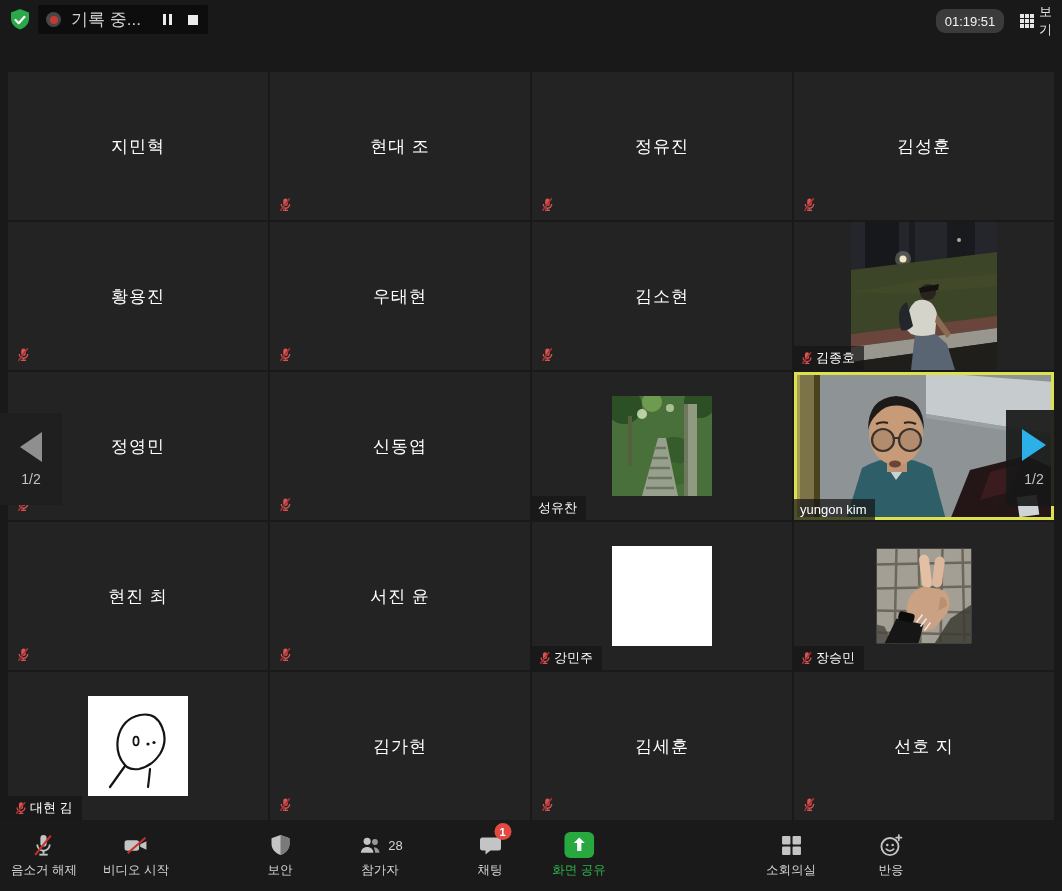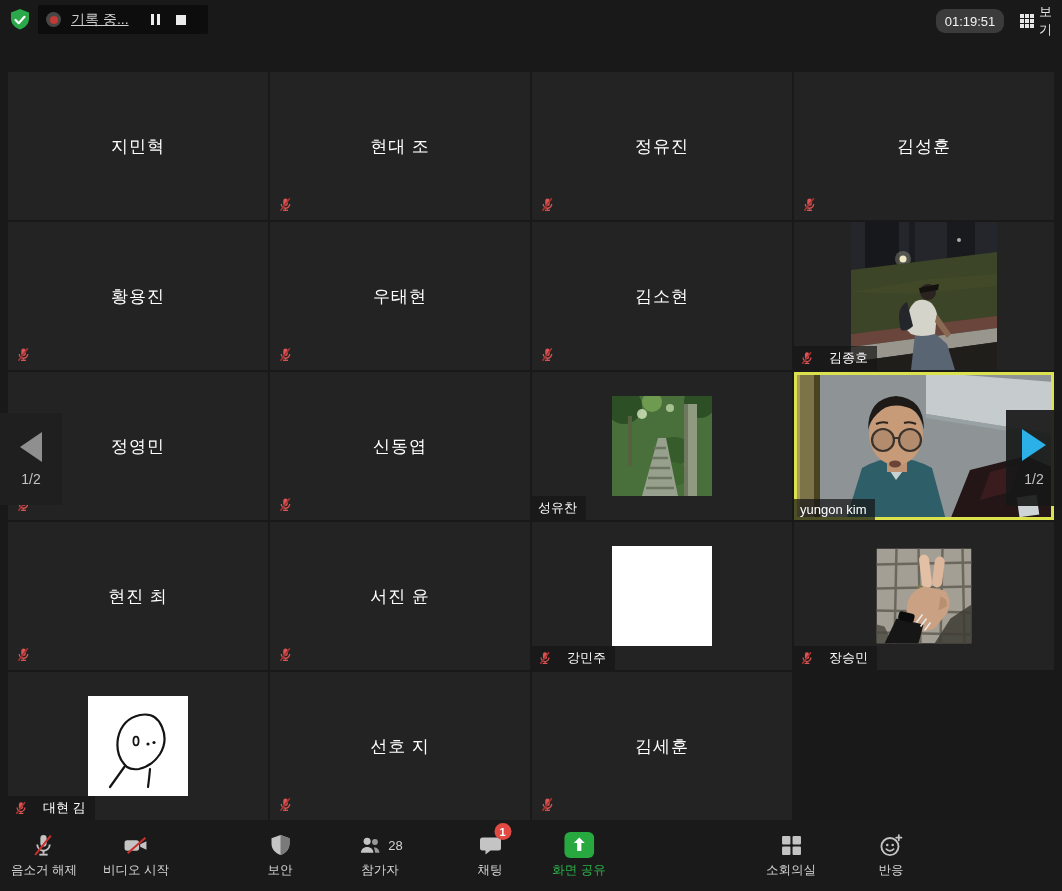--- a/index.html
+++ b/index.html
@@ -8,21 +8,21 @@
   #app { position:relative; width:1062px; height:891px; background:#191919; }
 
   
   .topbar { position:absolute; left:0; top:0; width:1062px; height:42px; }
   .shield-badge { position:absolute; left:8px; top:8px; width:24px; height:24px; }
   .rec-panel { position:absolute; left:38px; top:5px; width:170px; height:29px;
                background:#0d0d0d; border-radius:2px; display:flex; align-items:center; }
   .rec-dot-ring { width:15px; height:15px; border-radius:50%; background:#474747;
                   margin-left:8px; display:flex; align-items:center; justify-content:center; }
   .rec-dot { width:8px; height:8px; border-radius:50%; background:#c13a35; }
-  .rec-text { color:#cfcfcf; font-size:14px; margin-left:10px;text-decoration:underline; }
+  .rec-text { color:#cfcfcf; font-size:17px; margin-left:10px; }
   .rec-pause { margin-left:22px; display:flex; gap:3px; cursor:pointer; }
   .rec-pause i { display:block; width:3px; height:11px; background:#ececec; }
   .rec-stop { margin-left:16px; width:10px; height:10px; background:#ececec; cursor:pointer; }
   .timer-box { position:absolute; left:936px; top:9px; width:68px; height:24px; background:#3b3b3b;
                border-radius:9px; color:#f2f2f2; font-size:13px; display:flex;
                align-items:center; justify-content:center; }
   .view-btn { position:absolute; left:1016px; top:8px; height:26px; display:flex; align-items:center;
               gap:5px; color:#e5e5e5; font-size:13px; cursor:pointer; padding:0 4px; }
   .grid-icon { display:grid; grid-template-columns:repeat(3,4px); grid-template-rows:repeat(3,4px);
                gap:1px; }
@@ -30,21 +30,21 @@
 
   
   .grid { position:absolute; left:8px; top:72px; width:1046px; height:748px;
           display:grid; grid-template-columns:repeat(4,260px); grid-auto-rows:148px; gap:2px; }
   .tile { position:relative; background:#232323; overflow:hidden; }
   .tile.active { outline:3px solid #dce14e; outline-offset:-3px; z-index:2; }
   .center-name { position:absolute; inset:0; display:flex; align-items:center; justify-content:center;
                  color:#ffffff; font-size:17px; font-weight:500; letter-spacing:1px; }
   .mic-corner { position:absolute; left:8px; bottom:8px; width:15px; height:15px; }
   .name-label { position:absolute; left:0; bottom:0; background:rgba(22,22,22,.72);
-                display:flex; align-items:center; gap:15px; padding:3px 9px 3px 6px;
+                display:flex; align-items:center; gap:2px; padding:3px 9px 3px 6px;
                 color:#fff; font-size:13px; }
   .name-label svg { width:14px; height:14px; flex:0 0 auto; }
   .media-center { position:absolute; left:50%; top:50%; transform:translate(-50%,-50%); }
   .white-square { width:100px; height:100px; background:#ffffff; }
 
   
   .page-prev { position:absolute; left:0; top:413px; width:62px; height:92px; background:#1f1f1f;
                display:flex; flex-direction:column; align-items:center; justify-content:center;
                gap:9px; cursor:pointer; z-index:5; }
   .page-prev .tri { width:0; height:0; border-top:15px solid transparent; border-bottom:15px solid transparent;
@@ -354,31 +354,41 @@
             <rect x="5.6" y="1.5" width="4.8" height="8" rx="2.4" fill="#d95454"></rect>
             <path d="M3.5 7.5a4.5 4.5 0 0 0 9 0" fill="none" stroke="#d95454" stroke-width="1.4"></path>
             <line x1="8" y1="12" x2="8" y2="13.6" stroke="#d95454" stroke-width="1.4"></line>
             <line x1="5.3" y1="14.2" x2="10.7" y2="14.2" stroke="#d95454" stroke-width="1.4"></line>
             <line x1="2.6" y1="14.6" x2="12.6" y2="1.4" stroke="#a83232" stroke-width="1.7"></line>
           </svg>
         <span>대현 김</span>
       </div>
     </div>
     <div class="tile">
+      <div class="center-name">김가현</div>
+      <svg class="mic-corner" viewBox="0 0 16 16">
+          <rect x="5.6" y="1.5" width="4.8" height="8" rx="2.4" fill="#d95454"></rect>
+          <path d="M3.5 7.5a4.5 4.5 0 0 0 9 0" fill="none" stroke="#d95454" stroke-width="1.4"></path>
+          <line x1="8" y1="12" x2="8" y2="13.6" stroke="#d95454" stroke-width="1.4"></line>
+          <line x1="5.3" y1="14.2" x2="10.7" y2="14.2" stroke="#d95454" stroke-width="1.4"></line>
+          <line x1="2.6" y1="14.6" x2="12.6" y2="1.4" stroke="#a83232" stroke-width="1.7"></line>
+        </svg>
+    </div>
+    <div class="tile">
+      <div class="center-name">김세훈</div>
+      <svg class="mic-corner" viewBox="0 0 16 16">
+          <rect x="5.6" y="1.5" width="4.8" height="8" rx="2.4" fill="#d95454"></rect>
+          <path d="M3.5 7.5a4.5 4.5 0 0 0 9 0" fill="none" stroke="#d95454" stroke-width="1.4"></path>
+          <line x1="8" y1="12" x2="8" y2="13.6" stroke="#d95454" stroke-width="1.4"></line>
+          <line x1="5.3" y1="14.2" x2="10.7" y2="14.2" stroke="#d95454" stroke-width="1.4"></line>
+          <line x1="2.6" y1="14.6" x2="12.6" y2="1.4" stroke="#a83232" stroke-width="1.7"></line>
+        </svg>
+    </div>
+    <div class="tile">
       <div class="center-name">선호 지</div>
-      <svg class="mic-corner" viewBox="0 0 16 16">
-          <rect x="5.6" y="1.5" width="4.8" height="8" rx="2.4" fill="#d95454"></rect>
-          <path d="M3.5 7.5a4.5 4.5 0 0 0 9 0" fill="none" stroke="#d95454" stroke-width="1.4"></path>
-          <line x1="8" y1="12" x2="8" y2="13.6" stroke="#d95454" stroke-width="1.4"></line>
-          <line x1="5.3" y1="14.2" x2="10.7" y2="14.2" stroke="#d95454" stroke-width="1.4"></line>
-          <line x1="2.6" y1="14.6" x2="12.6" y2="1.4" stroke="#a83232" stroke-width="1.7"></line>
-        </svg>
-    </div>
-    <div class="tile">
-      <div class="center-name">김세훈</div>
       <svg class="mic-corner" viewBox="0 0 16 16">
           <rect x="5.6" y="1.5" width="4.8" height="8" rx="2.4" fill="#d95454"></rect>
           <path d="M3.5 7.5a4.5 4.5 0 0 0 9 0" fill="none" stroke="#d95454" stroke-width="1.4"></path>
           <line x1="8" y1="12" x2="8" y2="13.6" stroke="#d95454" stroke-width="1.4"></line>
           <line x1="5.3" y1="14.2" x2="10.7" y2="14.2" stroke="#d95454" stroke-width="1.4"></line>
           <line x1="2.6" y1="14.6" x2="12.6" y2="1.4" stroke="#a83232" stroke-width="1.7"></line>
         </svg>
     </div>
   </div>
 

